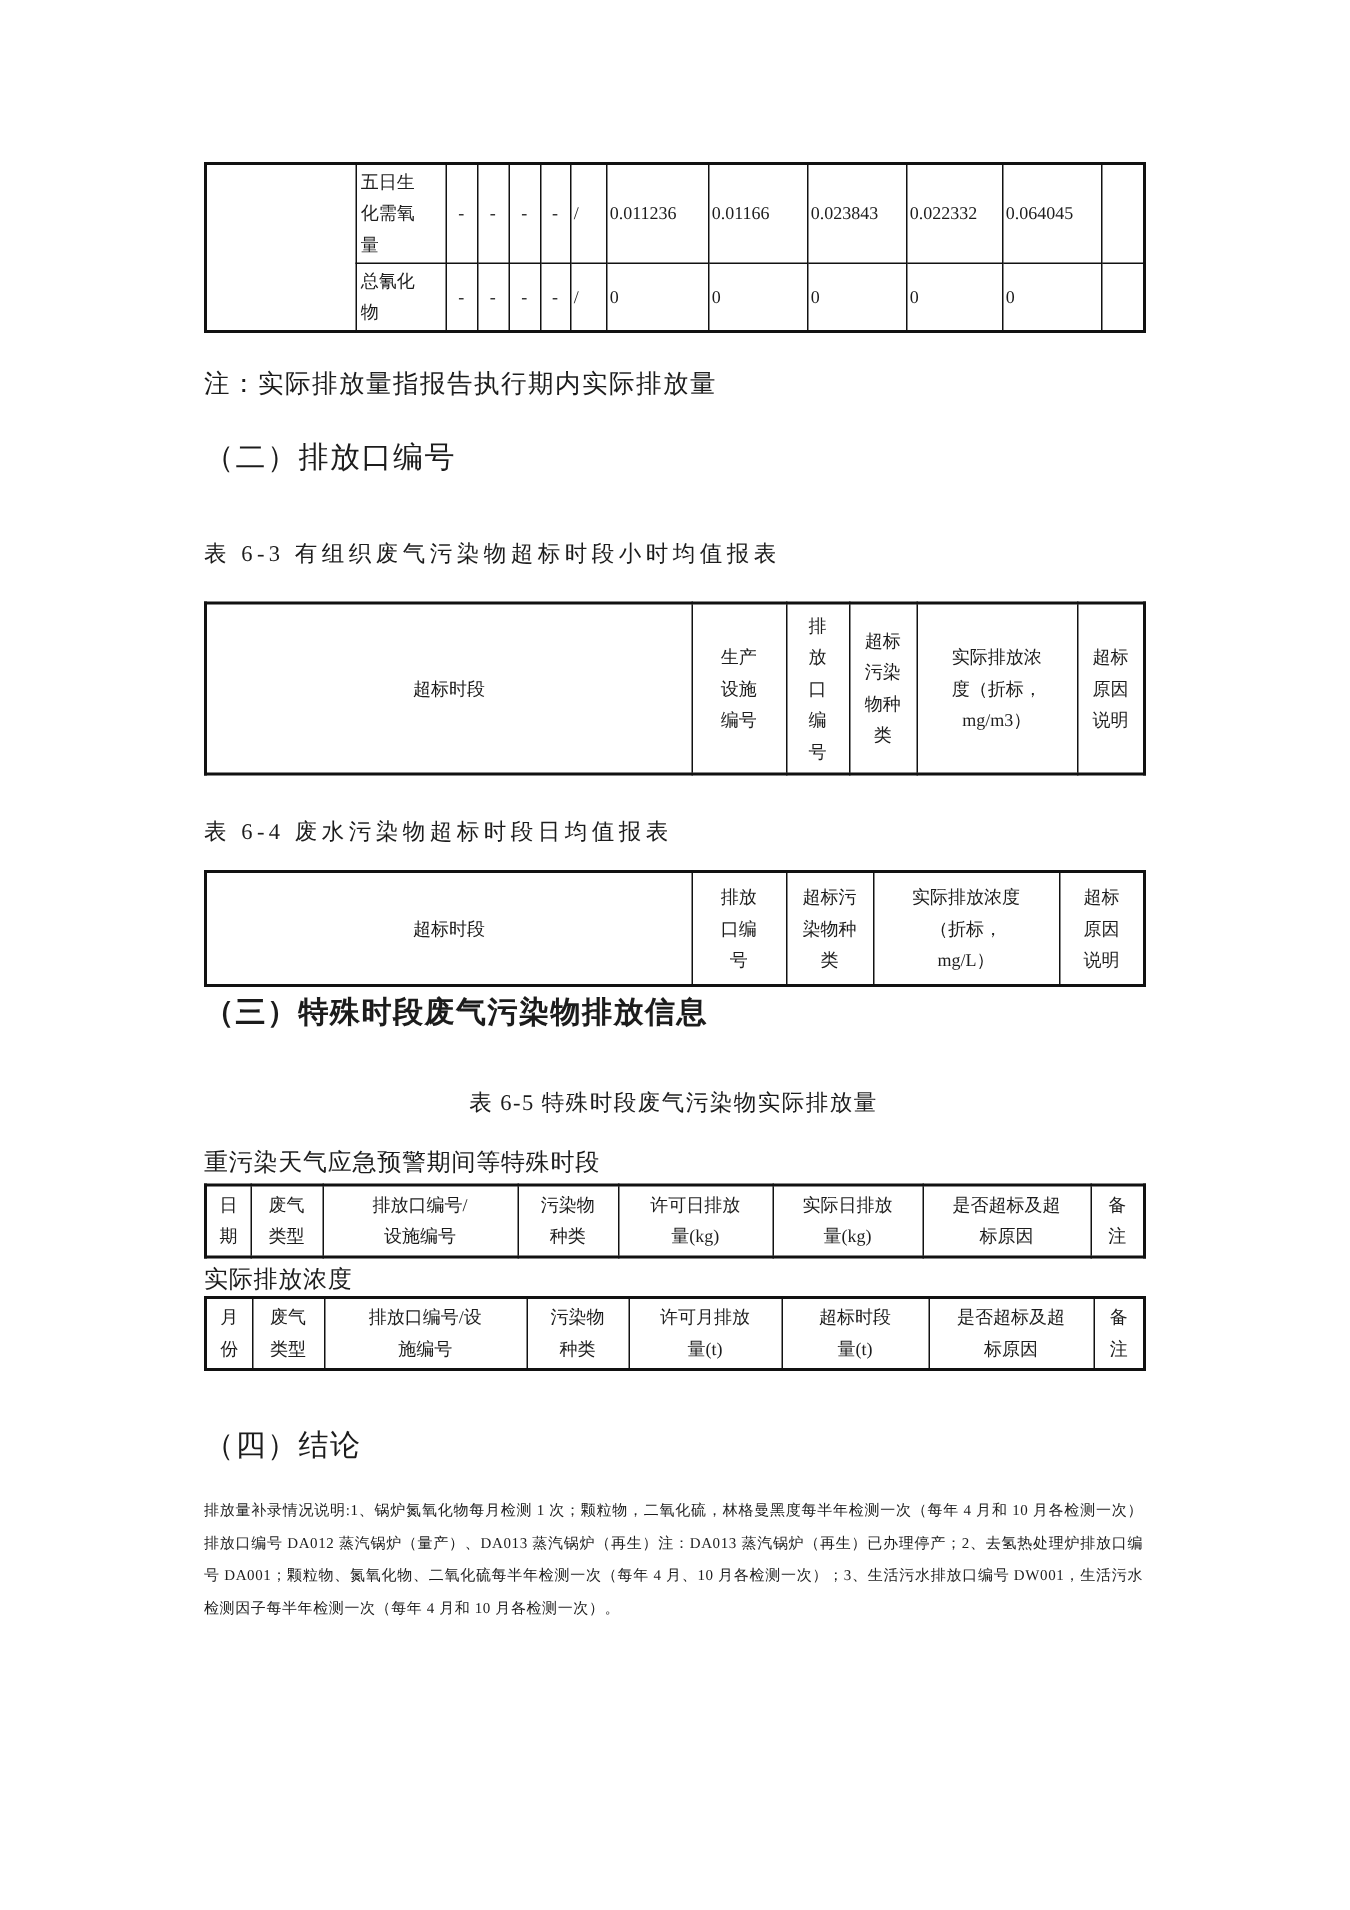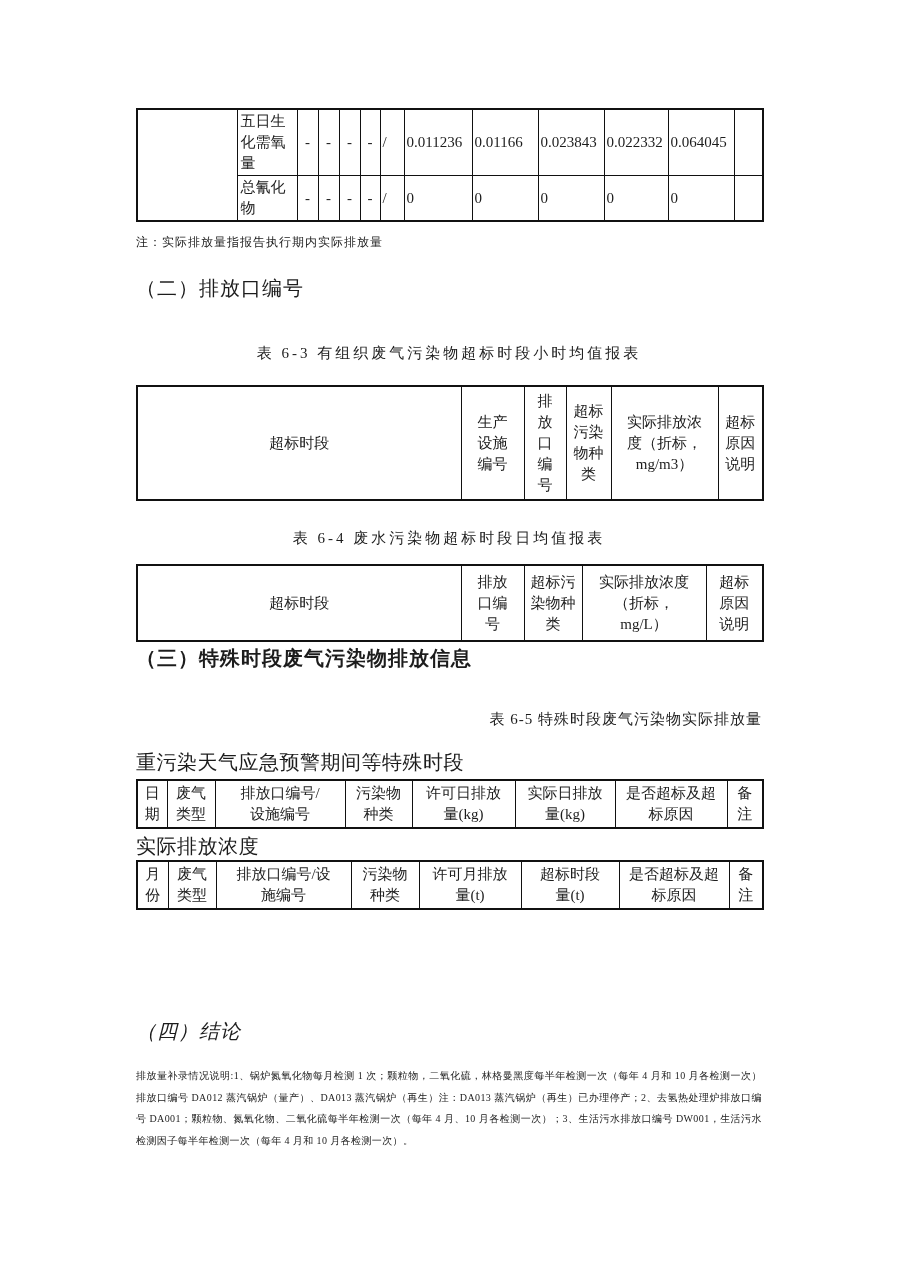--- a/index.html
+++ b/index.html
@@ -7,43 +7,43 @@
     position:relative;
     width:900px;height:1273px;
     background:#ffffff;
     color:#1c1c1c;
     font-family:"Liberation Serif","DejaVu Serif",serif;
     overflow:hidden;
   }
   .content{margin-left:136px;width:626px;}
 
   table{border-collapse:collapse;table-layout:fixed;width:626px;}
-  td{border:1px solid #111;padding:1px 3px;font-size:15px;vertical-align:middle;overflow:hidden;}
+  td{border:1px solid #111;padding:1px 3px;font-size:12px;vertical-align:middle;overflow:hidden;}
   table.bordered{border:2px solid #111;}
   .pre{white-space:pre-line;}
   .c-center{text-align:center;}
   .c-val{text-align:left;padding-left:2px;}
   .c-label{text-align:left;line-height:21px;}
   .hdr{text-align:center;line-height:21px;}
 
   .top-table{margin-top:108px;}
   .top-table tr.r1 td{height:62px;}
   .top-table tr.r2 td{height:40px;}
 
-  .note{margin-top:12px;font-size:12px;letter-spacing:1px;}
+  .note{margin-top:22px;font-size:17px;letter-spacing:1px;}
   .sec-heading{font-size:20px;letter-spacing:1px;}
   .h2{margin-top:24px;}
   .h3{margin-top:3px;font-weight:bold;}
-  .h4{margin-top:108px;font-style:italic;}
-
-  .tbl-caption{font-size:15px;text-align:center;letter-spacing:3px;}
+  .h4{margin-top:36px;}
+
+  .tbl-caption{font-size:15px;text-align:left;letter-spacing:3px;}
   .caption63{margin-top:42px;}
   .caption64{margin-top:28px;}
-  .caption65{margin-top:38px;text-align:right;letter-spacing:1px;}
-  .sub-title{font-size:20px;letter-spacing:0.5px;font-family:Liberation Serif, serif;}
+  .caption65{margin-top:38px;text-align:center;letter-spacing:1px;}
+  .sub-title{font-size:16px;letter-spacing:0.5px;font-family:Liberation Serif, serif;}
   .sub1-title{margin-top:20px;}
   .sub2-title{margin-top:4px;}
 
   .table63{margin-top:22px;}
   .table63 td{height:110px;}
   .table64{margin-top:16px;}
   .table64 td{height:72px;}
   .table-sub1{margin-top:3px;}
   .table-sub1 td{height:44px;}
   .table-sub2{margin-top:0px;}

